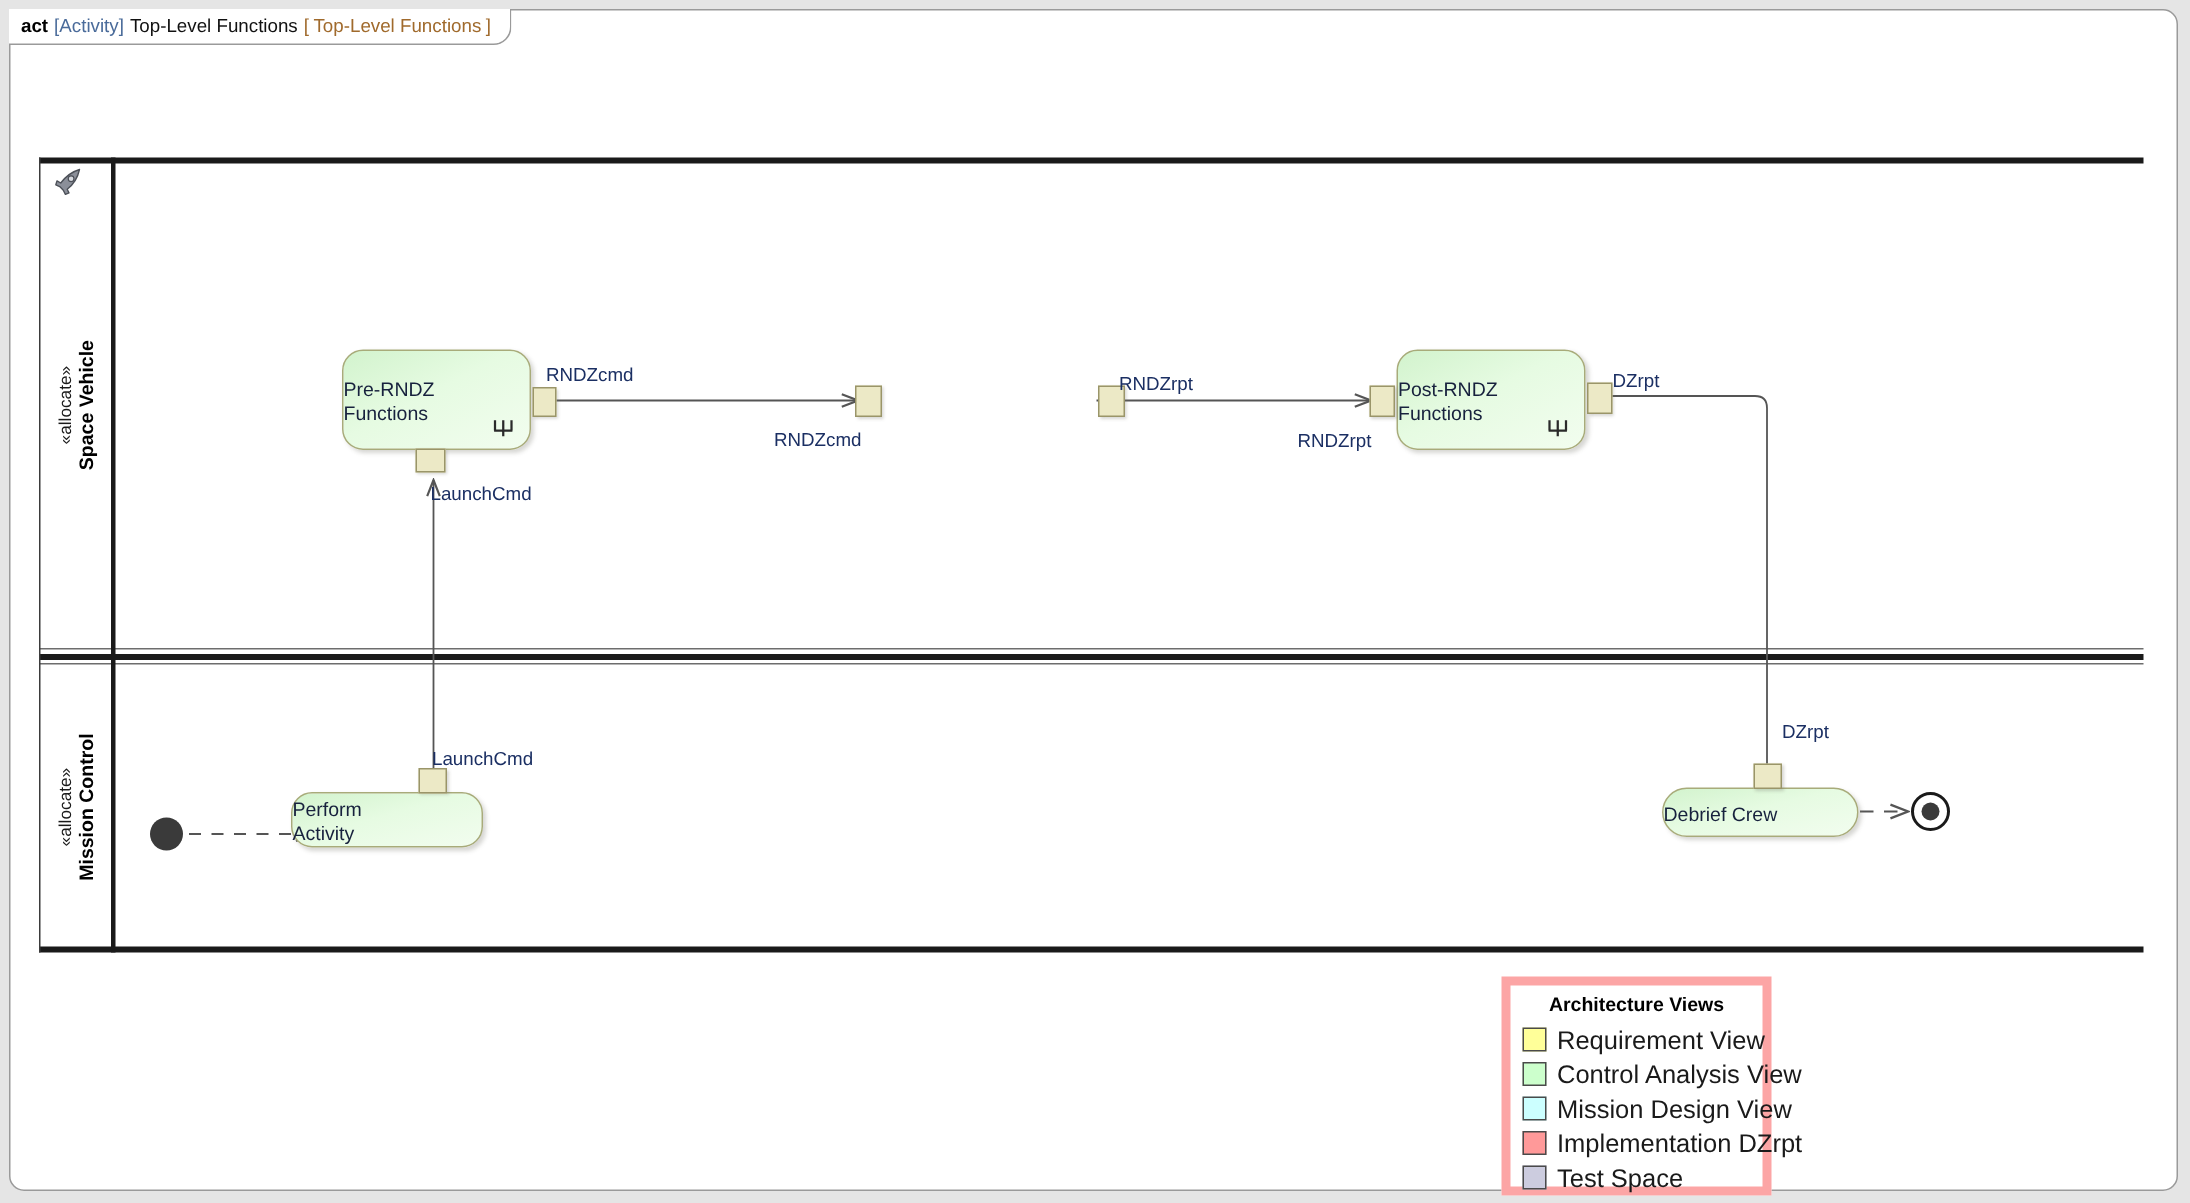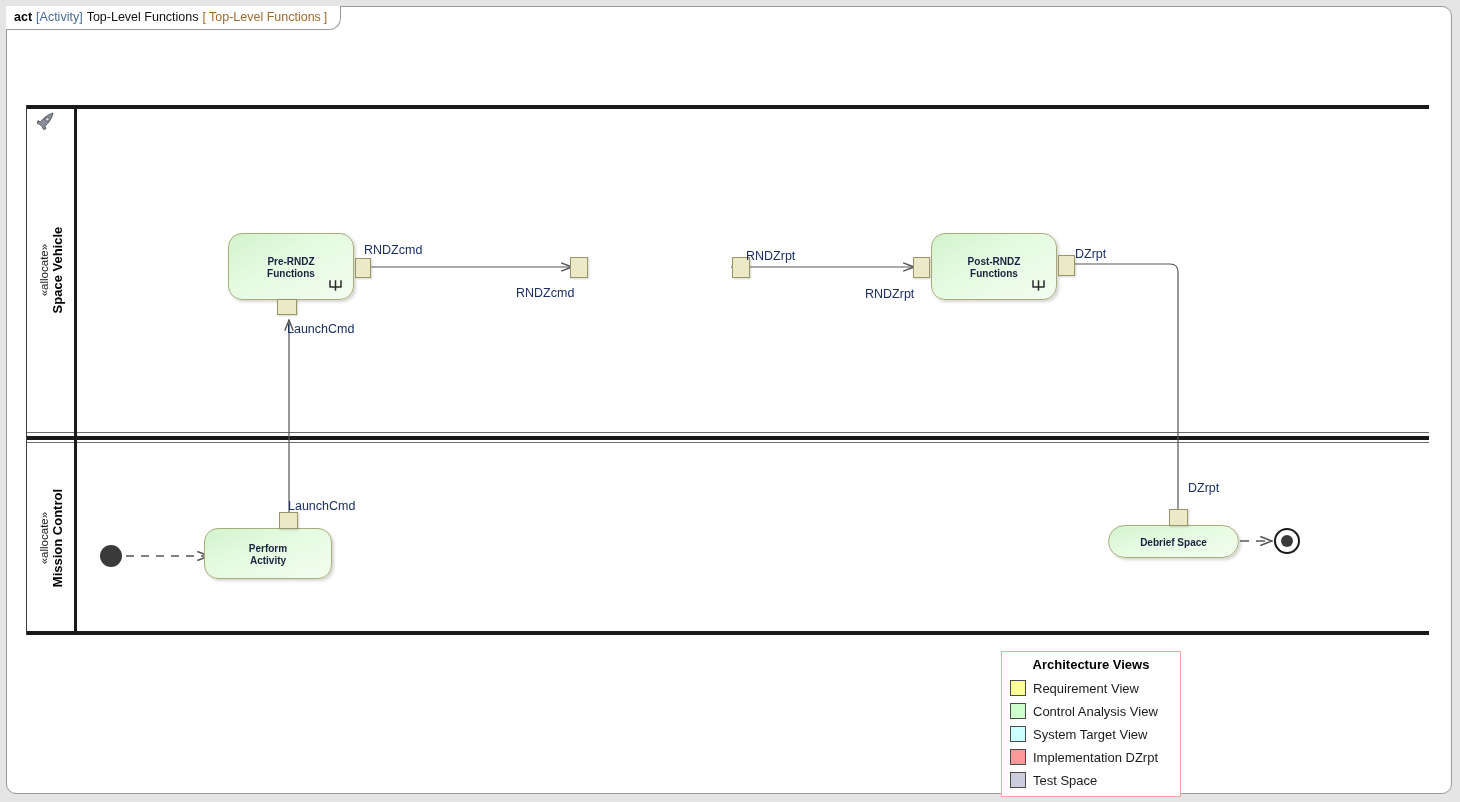--- a/index.html
+++ b/index.html
@@ -124,24 +124,23 @@
 
   
   .action {
     position: absolute;
     box-sizing: border-box;
     border: 1px solid #a8ab7a;
     border-radius: 14px;
     background: linear-gradient(to bottom right, #d2f3cd 0%, #e6fbe2 45%, #f2fdef 100%);
     box-shadow: 2px 2px 3px rgba(120,120,110,0.30);
     color: #17213d;
-    font-weight: bold;
-    font-size: 10px;
+    font-weight: normal;
+    font-size: 13px;
     line-height: 1.18;
-    text-align: center;
     display: flex;
     align-items: center;
     justify-content: center;
     padding-top: 2px;
   }
   .action .lbl { display: block; width: 100%; }
   .rake {
     position: absolute;
     right: 10px; bottom: 7px;
     width: 15px; height: 13px;
@@ -197,21 +196,21 @@
     border-radius: 50%;
     background: #3a3a3a;
   }
 
   
   .legend {
     position: absolute;
     left: 1001px; top: 651px;
     width: 180px; height: 146px;
     box-sizing: border-box;
-    border: 1px solid #fca5a5;
+    border: 6px solid #fca5a5;
     background: #ffffff;
     padding: 5px 8px 4px 8px;
   }
   .legend-title {
     text-align: center;
     font-size: 13px;
     font-weight: bold;
     color: #000000;
     margin-bottom: 4px;
     line-height: 1.2;
@@ -222,21 +221,21 @@
     height: 23px;
   }
   .legend-swatch {
     width: 16px; height: 16px;
     box-sizing: border-box;
     border: 1px solid #4a4a4a;
     margin-right: 7px;
     flex: 0 0 auto;
   }
   .legend-text {
-    font-size: 13px;
+    font-size: 17px;
     color: #1a1a1a;
     white-space: nowrap;
     line-height: 1;
   }
 </style>
 </head>
 <body>
 
 <div id="canvas">
 
@@ -326,31 +325,31 @@
       <span>Post-RNDZ</span><br>
       <span>Functions</span>
     </span>
     <svg class="rake" viewBox="0 0 15 13">
       <path d="M2,1.2 L2,8 M7.5,1.2 L7.5,8 M13,1.2 L13,8 M7.5,8 L7.5,11.8 M1.4,8 L13.6,8" stroke="#2a2a2a" stroke-width="1.5" fill="none"></path>
     </svg>
   </div>
   <div class="pin" style="left:913px; top:257px; width:17px; height:21px;"></div>
   <div class="pin" style="left:1058px; top:255px; width:17px; height:21px;"></div>
 
-  <div class="action" id="a-count" style="left:204px; top:528px; width:128px; height:51px;">
+  <div class="action" id="a-count" style="left:194px; top:528px; width:128px; height:37px;">
     <span class="lbl">
       <span>Perform</span><br>
       <span>Activity</span>
     </span>
   </div>
   <div class="pin" style="left:279px; top:512px; width:19px; height:17px;"></div>
 
   <div class="action" id="a-debrief" style="left:1108px; top:525px; width:131px; height:33px; border-radius:17px;">
     <span class="lbl">
-      <span>Debrief Space</span>
+      <span>Debrief Crew</span>
     </span>
   </div>
   <div class="pin" style="left:1169px; top:509px; width:19px; height:17px;"></div>
 
   <div class="initial-node" style="left:100px; top:545px;"></div>
   <div class="final-node" style="left:1274px; top:528px;"></div>
 
   <div class="elabel" style="left:364px; top:244px;">RNDZcmd</div>
   <div class="elabel" style="left:516px; top:287px;">RNDZcmd</div>
 
@@ -371,21 +370,21 @@
       <span class="legend-text">Requirement View</span>
     </div>
 
     <div class="legend-row">
       <span class="legend-swatch" style="background:#ccffcc;"></span>
       <span class="legend-text">Control Analysis View</span>
     </div>
 
     <div class="legend-row">
       <span class="legend-swatch" style="background:#ccffff;"></span>
-      <span class="legend-text">System Target View</span>
+      <span class="legend-text">Mission Design View</span>
     </div>
 
     <div class="legend-row">
       <span class="legend-swatch" style="background:#ff9999;"></span>
       <span class="legend-text">Implementation DZrpt</span>
     </div>
 
     <div class="legend-row">
       <span class="legend-swatch" style="background:#ccccdf;"></span>
       <span class="legend-text">Test Space</span>

